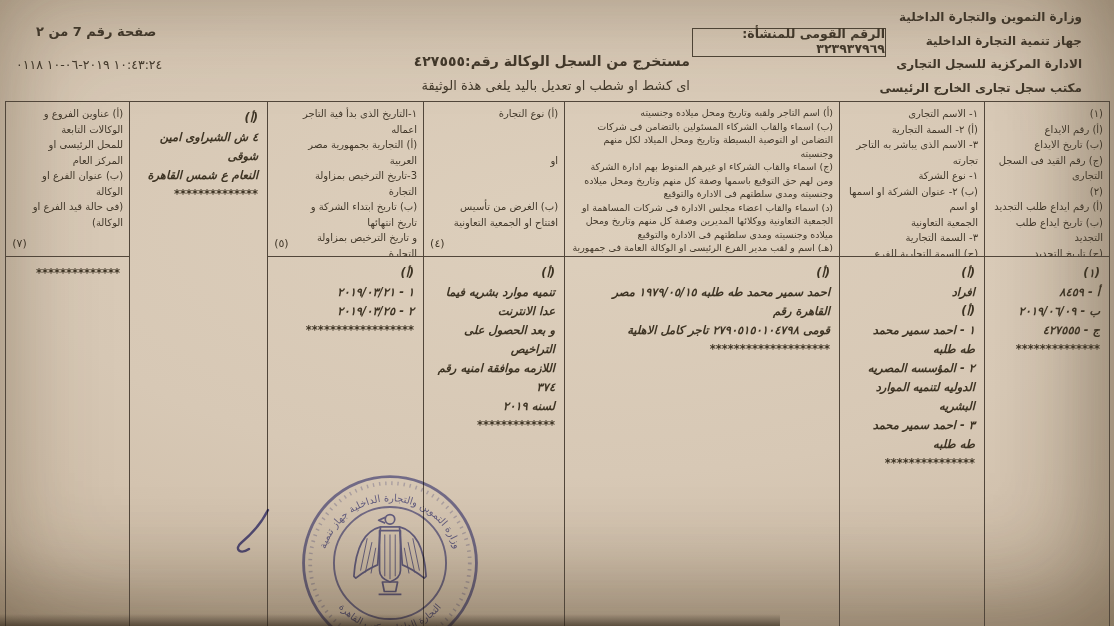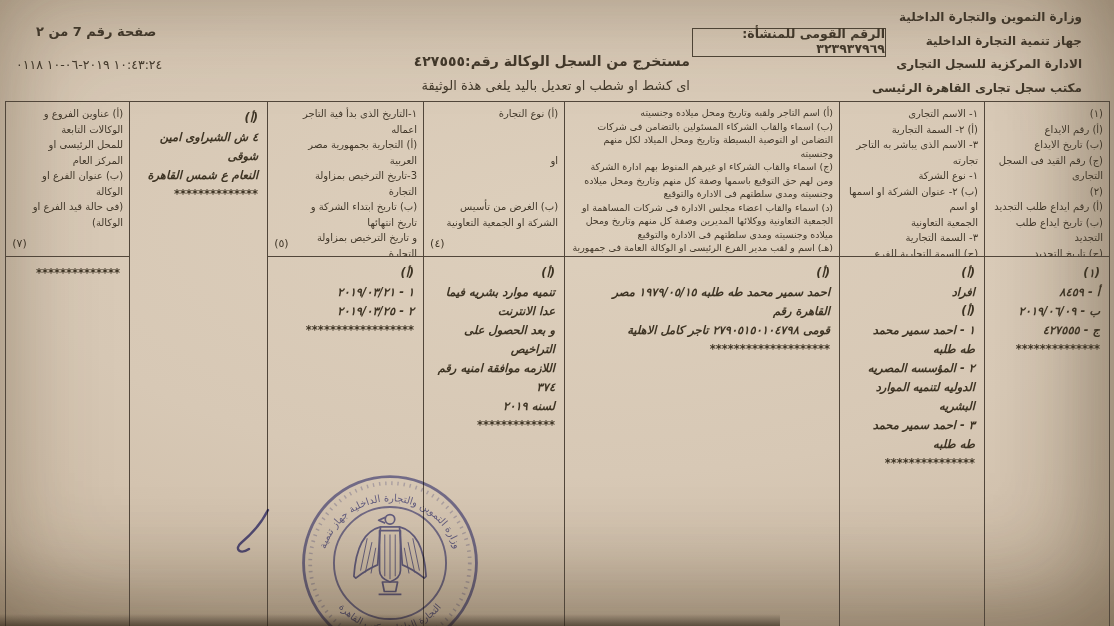--- a/index.html
+++ b/index.html
@@ -50,21 +50,21 @@
 </style>
 </head>
 <body>
 
 <div class="sheet">
 
   <div class="ministry">
     <div>وزارة التموين والتجارة الداخلية</div>
     <div>جهاز تنمية التجارة الداخلية</div>
     <div>الادارة المركزية للسجل التجارى</div>
-    <div>مكتب سجل تجارى القاهرة الرئيسى</div>
+    <div>مكتب سجل تجارى الخارج الرئيسى</div>
   </div>
 
   <div class="natbox">
     <span>الرقم القومى للمنشأة: ٣٢٣٩٣٧٩٦٩</span>
   </div>
 
   <div class="extract">
     <div class="extract-title">مستخرج من السجل الوكالة رقم:٤٢٧٥٥٥</div>
     <div class="warning">اى كشط او شطب او تعديل باليد يلغى هذة الوثيقة</div>
   </div>
@@ -133,21 +133,21 @@
     </div>
 
     <div class="col" style="width:12.77%">
       <div class="col-header">
         <div class="hdr-text">(أ) نوع التجارة
 
 
 او
 
 
-(ب) الغرض من تأسيس الشركة او الجمعية التعاونية</div>
+(ب) الغرض من تأسيس افتتاح او الجمعية التعاونية</div>
         <div class="col-num">(٤)</div>
       </div>
       <div class="col-data">(أ)
 تنميه موارد بشريه فيما عدا الانترنت
 و بعد الحصول على التراخيص
 اللازمه موافقة امنيه رقم ٣٧٤
 لسنه ٢٠١٩
 *************</div>
     </div>
 

